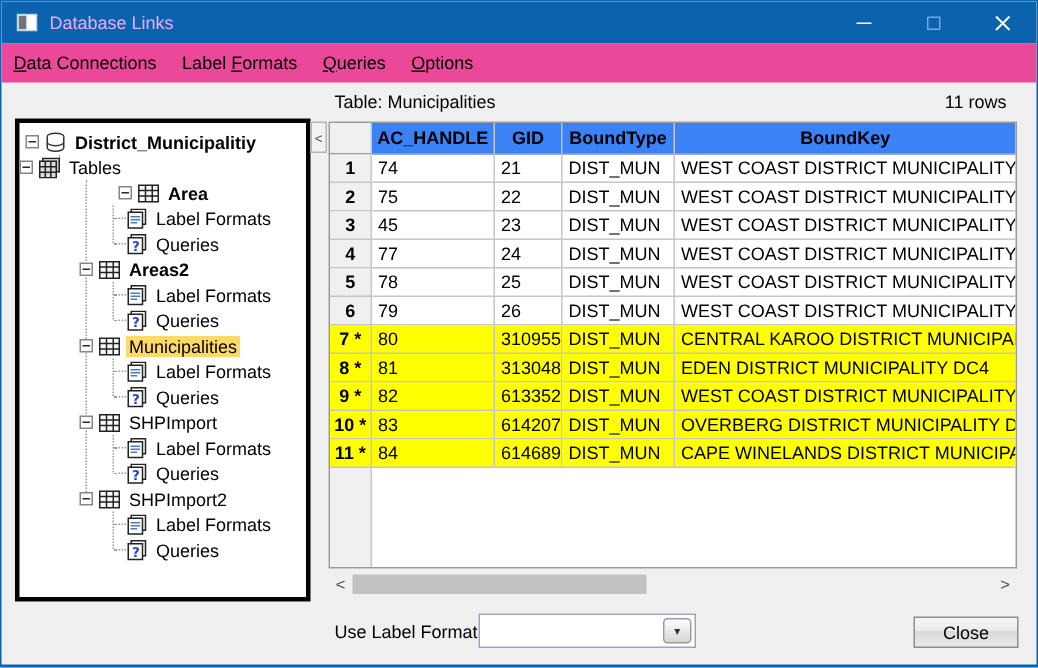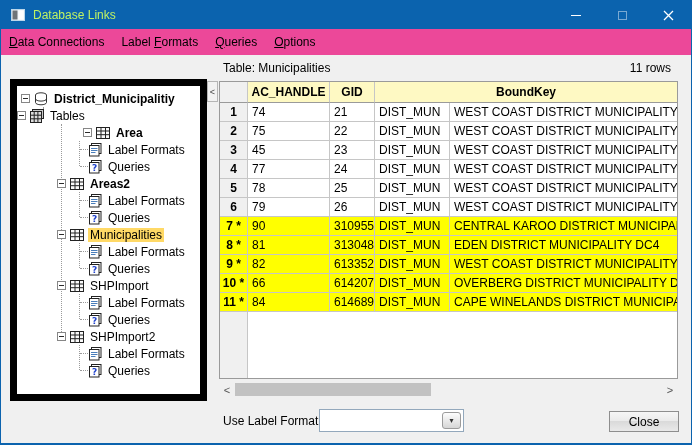--- a/index.html
+++ b/index.html
@@ -4,40 +4,40 @@
 <style>
   * { margin:0; padding:0; box-sizing:border-box; }
   html,body { width:692px; height:445px; }
   body { font-family:"Liberation Sans", sans-serif; font-size:12px; color:#000; background:#fff; }
 
   .window { position:relative; width:692px; height:445px; background:#f0f0f0;
             border:1px solid var(--accent); border-bottom-width:2px; overflow:hidden; }
 
   
   .titlebar { position:absolute; top:0; left:0; right:0; height:28px;
-              background:var(--accent); color:#bef264; display:flex; align-items:center; }
+              background:var(--accent); color:#f0abfc; display:flex; align-items:center; }
   .title-icon { margin-left:10px; display:inline-flex; }
   .title-text { margin-left:8px; font-size:12px; }
   .tb-buttons { margin-left:auto; display:flex; height:100%; }
   .tb-btn { width:46px; height:100%; display:flex; align-items:center; justify-content:center; }
   .glyph-min { width:10px; height:1px; background:#fff; }
   .glyph-max { width:9px; height:9px; border:1px solid rgba(255,255,255,.45); }
 
   
   .menubar { position:absolute; top:28px; left:0; right:0; height:26px; background:#ec4899;
              display:flex; align-items:center; padding-left:8px; }
   .menu-item { margin-right:17px; white-space:nowrap; }
 
   
   .table-label { position:absolute; left:222px; top:60px; }
   .rows-label  { position:absolute; right:20px; top:60px; }
 
   
   .tree-panel { position:absolute; left:9px; top:78px; width:197px; height:322px;
-                background:#fff; border:7px solid #000000; overflow:hidden; padding-top:4px; }
+                background:#fff; border:3px solid #000000; overflow:hidden; padding-top:4px; }
   .tree ul { list-style:none; position:relative; }
   .tree ul::before { content:''; position:absolute; border-left:1px dotted #9a9a9a; }
   .tree ul.depth-0::before { display:none; }
   .tree ul.depth-1::before { left:26px; top:0; height:4px; }
   .tree ul.depth-2::before { left:44px; top:0; bottom:43px; }
   .tree ul.depth-3::before { left:62px; top:0; height:25px; }
   .tree-row { height:17px; display:flex; align-items:center; position:relative; white-space:nowrap; }
   .tree-row.leaf::before { content:''; position:absolute; left:63px; top:8px; width:8px;
                            border-top:1px dotted #9a9a9a; }
   .expander { width:9px; height:9px; border:1px solid #868686; background:#fff;
@@ -54,21 +54,21 @@
               background:#f2f2f2; border:1px solid #b5b5b5; color:#444; font-size:9px;
               display:flex; align-items:center; justify-content:center; }
 
   
   .grid { position:absolute; left:218px; top:80px; width:459px; height:298px;
           background:#fff; border:1px solid #9a9a9a; display:flex; flex-direction:column; overflow:hidden; }
   .grid-row { display:flex; height:19px; flex:none; }
   .grid-header-row { height:21px; }
   .cell { border-right:1px solid #c6c6c6; border-bottom:1px solid #c6c6c6;
           padding:0 4px; display:flex; align-items:center; overflow:hidden; white-space:nowrap; }
-  .grid-header-row .cell { font-weight:bold; justify-content:center; border-bottom:1px solid #9a9a9a; background:#fef9c3; }
+  .grid-header-row .cell { font-weight:bold; justify-content:center; border-bottom:1px solid #9a9a9a; background:#3b82f6; }
   .rowhdr { justify-content:center; background:#f0f0f0; font-weight:bold; padding:0 1px; }
   .grid-header-row .rowhdr { background:#f0f0f0; }
   .w0 { width:28px; flex:none; }
   .w1 { width:82px; flex:none; }
   .w2 { width:45px; flex:none; }
   .w3 { width:75px; flex:none; }
   .w4 { flex:1; min-width:0; border-right:none; }
   .grid-row.hl .cell { background:var(--yellow); }
   .filler { flex:1; display:flex; }
   .filler .rowhdr-strip { width:28px; background:#f0f0f0; border-right:1px solid #c6c6c6; }
@@ -368,20 +368,21 @@
       </ul>
     </div>
 
   <div class="splitter">&lt;</div>
 
   <div class="grid">
     <div class="grid-row grid-header-row">
         <div class="cell w0 rowhdr"></div>
         <div class="cell w1">AC_HANDLE</div>
         <div class="cell w2">GID</div>
+        <div class="cell w3">BoundType</div>
         <div class="cell w4">BoundKey</div>
       </div>
     <div style="display:flex;flex-direction:column;">
         <div class="grid-row">
           <div class="cell w0 rowhdr">1</div>
           <div class="cell w1">74</div>
           <div class="cell w2">21</div>
           <div class="cell w3">DIST_MUN</div>
           <div class="cell w4">WEST COAST DISTRICT MUNICIPALITY DC1</div>
         </div>
@@ -415,42 +416,42 @@
         </div>
         <div class="grid-row">
           <div class="cell w0 rowhdr">6</div>
           <div class="cell w1">79</div>
           <div class="cell w2">26</div>
           <div class="cell w3">DIST_MUN</div>
           <div class="cell w4">WEST COAST DISTRICT MUNICIPALITY DC1</div>
         </div>
         <div class="grid-row hl">
           <div class="cell w0 rowhdr">7 *</div>
-          <div class="cell w1">90</div>
+          <div class="cell w1">80</div>
           <div class="cell w2">3109555</div>
           <div class="cell w3">DIST_MUN</div>
           <div class="cell w4">CENTRAL KAROO DISTRICT MUNICIPALITY DC</div>
         </div>
         <div class="grid-row hl">
           <div class="cell w0 rowhdr">8 *</div>
           <div class="cell w1">81</div>
           <div class="cell w2">3130486</div>
           <div class="cell w3">DIST_MUN</div>
           <div class="cell w4">EDEN DISTRICT MUNICIPALITY DC4</div>
         </div>
         <div class="grid-row hl">
           <div class="cell w0 rowhdr">9 *</div>
           <div class="cell w1">82</div>
           <div class="cell w2">6133522</div>
           <div class="cell w3">DIST_MUN</div>
           <div class="cell w4">WEST COAST DISTRICT MUNICIPALITY DC1</div>
         </div>
         <div class="grid-row hl">
           <div class="cell w0 rowhdr">10 *</div>
-          <div class="cell w1">66</div>
+          <div class="cell w1">83</div>
           <div class="cell w2">6142070</div>
           <div class="cell w3">DIST_MUN</div>
           <div class="cell w4">OVERBERG DISTRICT MUNICIPALITY DC3</div>
         </div>
         <div class="grid-row hl">
           <div class="cell w0 rowhdr">11 *</div>
           <div class="cell w1">84</div>
           <div class="cell w2">6146896</div>
           <div class="cell w3">DIST_MUN</div>
           <div class="cell w4">CAPE WINELANDS DISTRICT MUNICIPALITY D</div>

